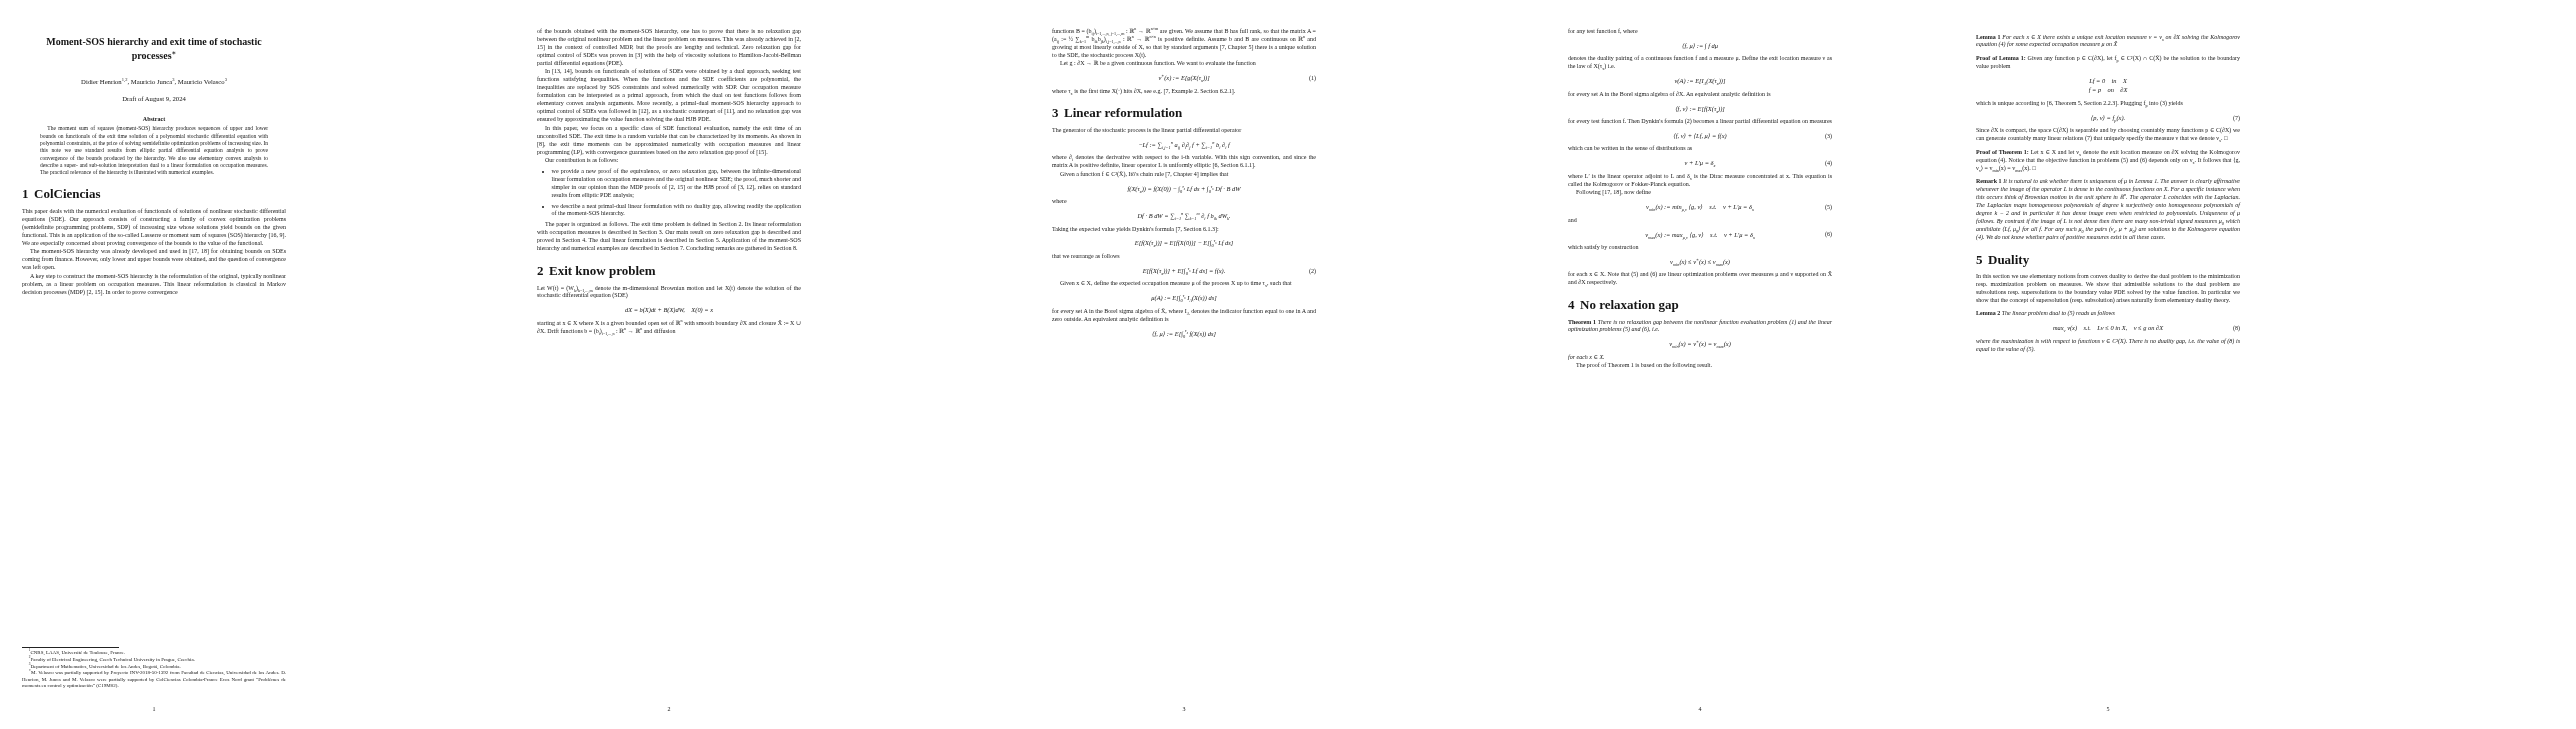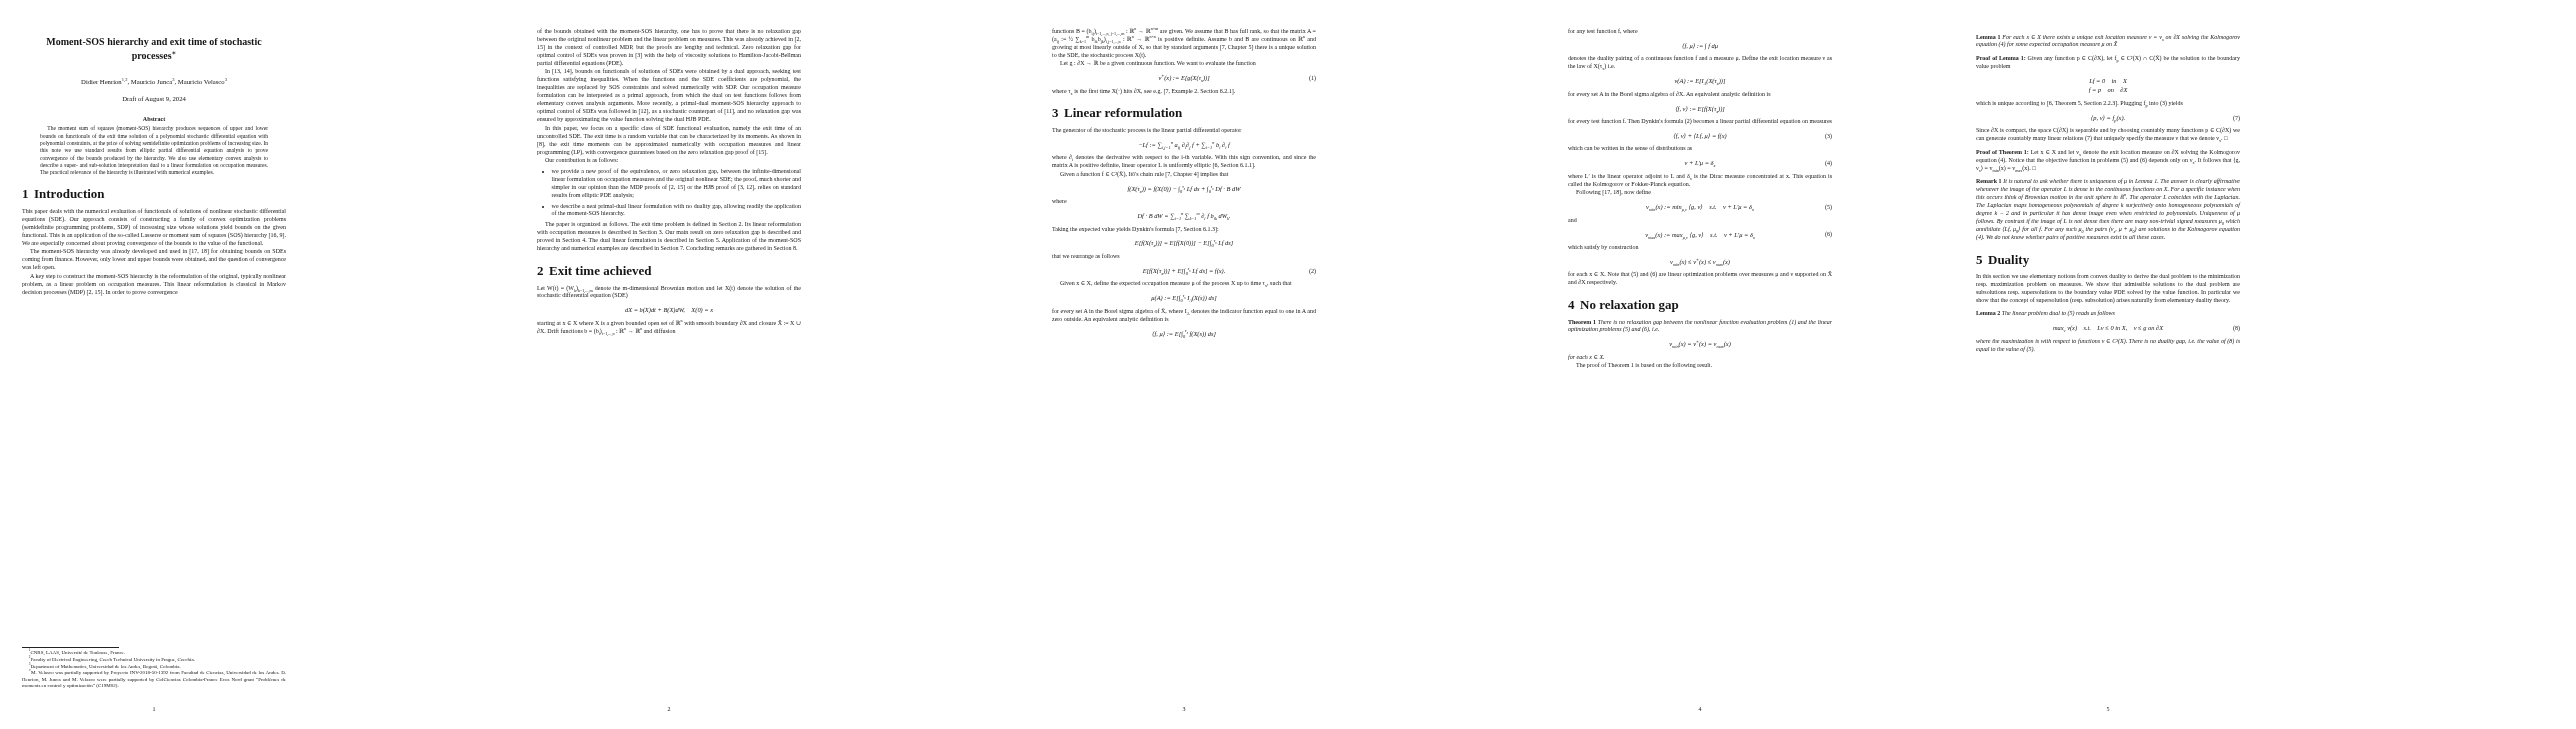--- a/index.html
+++ b/index.html
@@ -46,21 +46,21 @@
   <div id="pages">
       <div class="page" style="left: 0px;">
         <div class="content">
           <div class="b-title">Moment-SOS hierarchy and exit time of stochastic processes<sup>∗</sup></div>
           <div class="b-authors">Didier Henrion<sup>1,2</sup>, Mauricio Junca<sup>3</sup>, Mauricio Velasco<sup>3</sup></div>
           <div class="b-date">Draft of August 9, 2024</div>
           <div class="b-abstract">
             <div class="ab-label">Abstract</div>
             <div class="ab-body">The moment sum of squares (moment-SOS) hierarchy produces sequences of upper and lower bounds on functionals of the exit time solution of a polynomial stochastic differential equation with polynomial constraints, at the price of solving semidefinite optimization problems of increasing size. In this note we use standard results from elliptic partial differential equation analysis to prove convergence of the bounds produced by the hierarchy. We also use elementary convex analysis to describe a super- and sub-solution interpretation dual to a linear formulation on occupation measures. The practical relevance of the hierarchy is illustrated with numerical examples.</div>
           </div>
-          <div class="b-heading"><span class="h-num">1</span><span class="h-name">Introduction</span></div>
+          <div class="b-heading"><span class="h-num">1</span><span class="h-name">ColCiencias</span></div>
           <p class="b-para noindent">This paper deals with the numerical evaluation of functionals of solutions of nonlinear stochastic differential equations (SDE). Our approach consists of constructing a family of convex optimization problems (semidefinite programming problems, SDP) of increasing size whose solutions yield bounds on the given functional. This is an application of the so-called Lasserre or moment sum of squares (SOS) hierarchy [16, 9]. We are especially concerned about proving convergence of the bounds to the value of the functional.</p>
           <p class="b-para">The moment-SOS hierarchy was already developed and used in [17, 18] for obtaining bounds on SDEs coming from finance. However, only lower and upper bounds were obtained, and the question of convergence was left open.</p>
           <p class="b-para">A key step to construct the moment-SOS hierarchy is the reformulation of the original, typically nonlinear problem, as a linear problem on occupation measures. This linear reformulation is classical in Markov decision processes (MDP) [2, 15]. In order to prove convergence</p>
         </div>
         <div class="footnotes">
           <div class="footnote"><sup>1</sup>CNRS, LAAS, Université de Toulouse, France.</div>
           <div class="footnote"><sup>2</sup>Faculty of Electrical Engineering, Czech Technical University in Prague, Czechia.</div>
           <div class="footnote"><sup>3</sup>Department of Mathematics, Universidad de los Andes, Bogotá, Colombia.</div>
           <div class="footnote"><sup>∗</sup>M. Velasco was partially supported by Proyecto INV-2018-50-1392 from Facultad de Ciencias, Universidad de los Andes. D. Henrion, M. Junca and M. Velasco were partially supported by ColCiencias Colombia-France Ecos Nord grant “Problèmes de moments en control y optimización” (C19M02).</div>
         </div>
@@ -70,21 +70,21 @@
         <div class="content">
           <p class="b-para noindent">of the bounds obtained with the moment-SOS hierarchy, one has to prove that there is no relaxation gap between the original nonlinear problem and the linear problem on measures. This was already achieved in [2, 15] in the context of controlled MDP, but the proofs are lengthy and technical. Zero relaxation gap for optimal control of SDEs was proven in [3] with the help of viscosity solutions to Hamilton-Jacobi-Bellman partial differential equations (PDE).</p>
           <p class="b-para">In [13, 14], bounds on functionals of solutions of SDEs were obtained by a dual approach, seeking test functions satisfying inequalities. When the functions and the SDE coefficients are polynomial, the inequalities are replaced by SOS constraints and solved numerically with SDP. Our occupation measure formulation can be interpreted as a primal approach, from which the dual on test functions follows from elementary convex analysis arguments. More recently, a primal-dual moment-SOS hierarchy approach to optimal control of SDEs was followed in [12], as a stochastic counterpart of [11], and no relaxation gap was ensured by approximating the value function solving the dual HJB PDE.</p>
           <p class="b-para">In this paper, we focus on a specific class of SDE functional evaluation, namely the exit time of an uncontrolled SDE. The exit time is a random variable that can be characterized by its moments. As shown in [8], the exit time moments can be approximated numerically with occupation measures and linear programming (LP), with convergence guarantees based on the zero relaxation gap proof of [15].</p>
           <p class="b-para">Our contribution is as follows:</p>
           <ul class="b-bullets">
             <li>we provide a new proof of the equivalence, or zero relaxation gap, between the infinite-dimensional linear formulation on occupation measures and the original nonlinear SDE; the proof, much shorter and simpler in our opinion than the MDP proofs of [2, 15] or the HJB proof of [3, 12], relies on standard results from elliptic PDE analysis;</li>
             <li>we describe a neat primal-dual linear formulation with no duality gap, allowing readily the application of the moment-SOS hierarchy.</li>
           </ul>
           <p class="b-para">The paper is organized as follows. The exit time problem is defined in Section 2. Its linear reformulation with occupation measures is described in Section 3. Our main result on zero relaxation gap is described and proved in Section 4. The dual linear formulation is described in Section 5. Application of the moment-SOS hierarchy and numerical examples are described in Section 7. Concluding remarks are gathered in Section 8.</p>
-          <div class="b-heading"><span class="h-num">2</span><span class="h-name">Exit time achieved</span></div>
+          <div class="b-heading"><span class="h-num">2</span><span class="h-name">Exit know problem</span></div>
           <p class="b-para noindent">Let W(t) = (W<sub>k</sub>)<sub>k=1,...,m</sub> denote the m-dimensional Brownian motion and let X(t) denote the solution of the stochastic differential equation (SDE)</p>
           <div class="b-eq">
             <span class="eq">dX = b(X)dt + B(X)dW, X(0) = x</span>
           </div>
           <p class="b-para noindent">starting at x ∈ X where X is a given bounded open set of ℝ<sup>n</sup> with smooth boundary ∂X and closure X̄ := X ∪ ∂X. Drift functions b = (b<sub>i</sub>)<sub>i=1,...,n</sub> : ℝ<sup>n</sup> → ℝ<sup>n</sup> and diffusion</p>
         </div>
         <div class="pagenum">2</div>
       </div>
       <div class="page" style="left: 1030px;">
         <div class="content">

